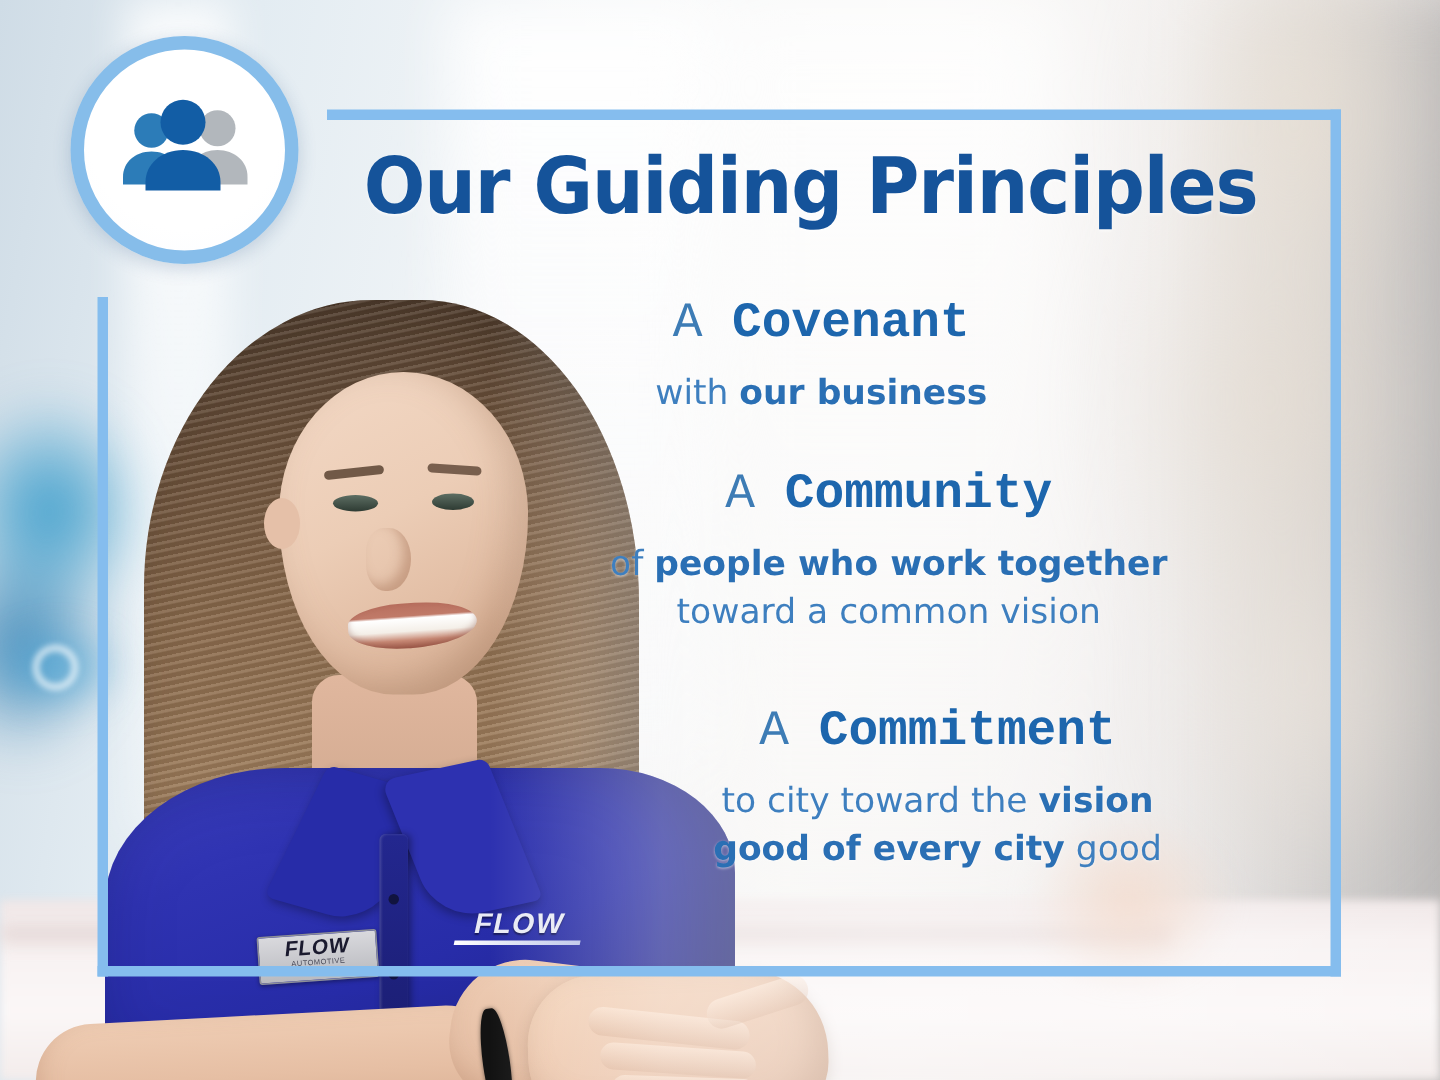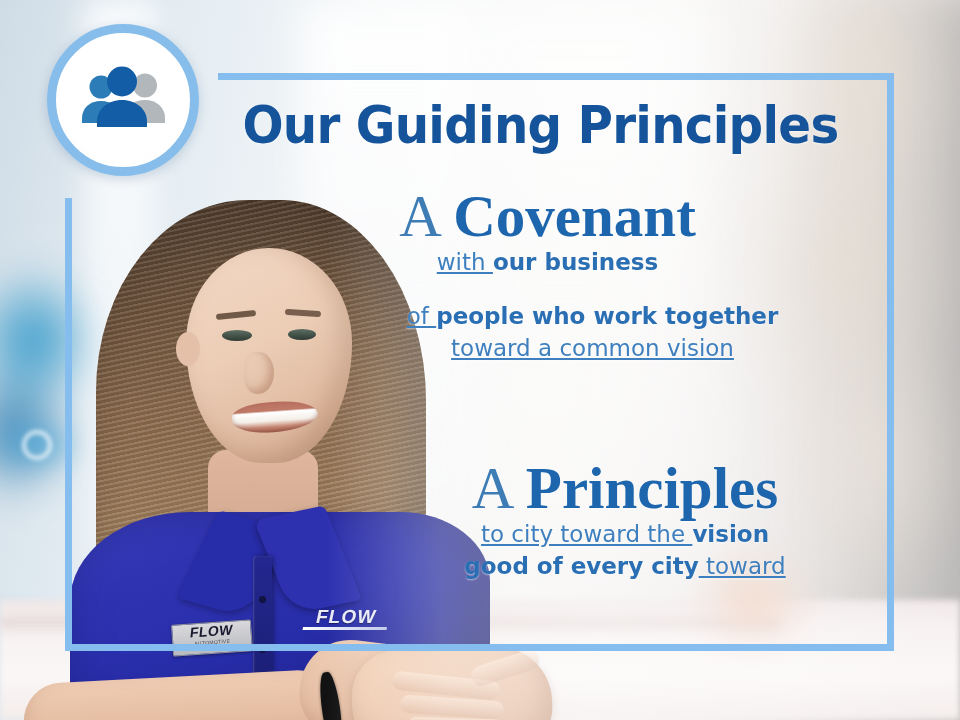--- a/index.html
+++ b/index.html
@@ -302,40 +302,40 @@
     transform:scaleX(.93);
     text-shadow:0 1px 2px rgba(255,255,255,.6);
   }
 
   .group{ position:absolute; width:960px; text-align:center; }
   .g1{ top:186px; padding-left:135px; }
   .g2{ top:300px; padding-left:225px; }
   .g3{ top:458px; padding-left:290px; }
 
   .head{
-    font-family:Liberation Serif, serif;
-    font-size:59px;
+    font-family:Liberation Mono, monospace;
+    font-size:33px;
     line-height:60px;
     color:#2a72b8;
     white-space:nowrap;
     text-shadow:0 1px 2px rgba(255,255,255,.55);
   }
   .head .a{ font-weight:400; color:#3d7cb5; }
   .head .w{ font-weight:bold; color:#1d66ad; }
 
   .sub-line{
     font-family:"DejaVu Sans", sans-serif;
     font-size:23px;
     line-height:32px;
     color:#3e7fbf;
     white-space:nowrap;
     text-shadow:0 1px 2px rgba(255,255,255,.55);
   }
   .sub-line b{ font-weight:bold; color:#2a6fb4; }
-  .sub-line .lt{ font-weight:400;text-decoration:underline; }
+  .sub-line .lt{ font-weight:400; }
 </style>
 </head>
 <body>
 
 <div id="stage">
 
   <div class="photo">
     <div class="bg-base"></div>
     <div class="bg-win1"></div>
     <div class="bg-win2"></div>
@@ -417,34 +417,38 @@
     <div class="head">
       <span class="a">A </span>
       <span class="w">Covenant</span>
     </div>
     <div class="sub-line">
       <span class="lt">with </span><b>our business</b><span class="lt"></span>
     </div>
   </div>
 
   <div class="group g2">
+    <div class="head">
+      <span class="a">A </span>
+      <span class="w">Community</span>
+    </div>
     <div class="sub-line">
       <span class="lt">of </span><b>people who work together</b><span class="lt"></span>
     </div>
     <div class="sub-line">
       <span class="lt">toward a common vision</span><b></b><span class="lt"></span>
     </div>
   </div>
 
   <div class="group g3">
     <div class="head">
       <span class="a">A </span>
-      <span class="w">Principles</span>
+      <span class="w">Commitment</span>
     </div>
     <div class="sub-line">
       <span class="lt">to city toward the </span><b>vision</b><span class="lt"></span>
     </div>
     <div class="sub-line">
-      <span class="lt"></span><b>good of every city</b><span class="lt"> toward</span>
+      <span class="lt"></span><b>good of every city</b><span class="lt"> good</span>
     </div>
   </div>
 
 </div>
 
 </body></html>

